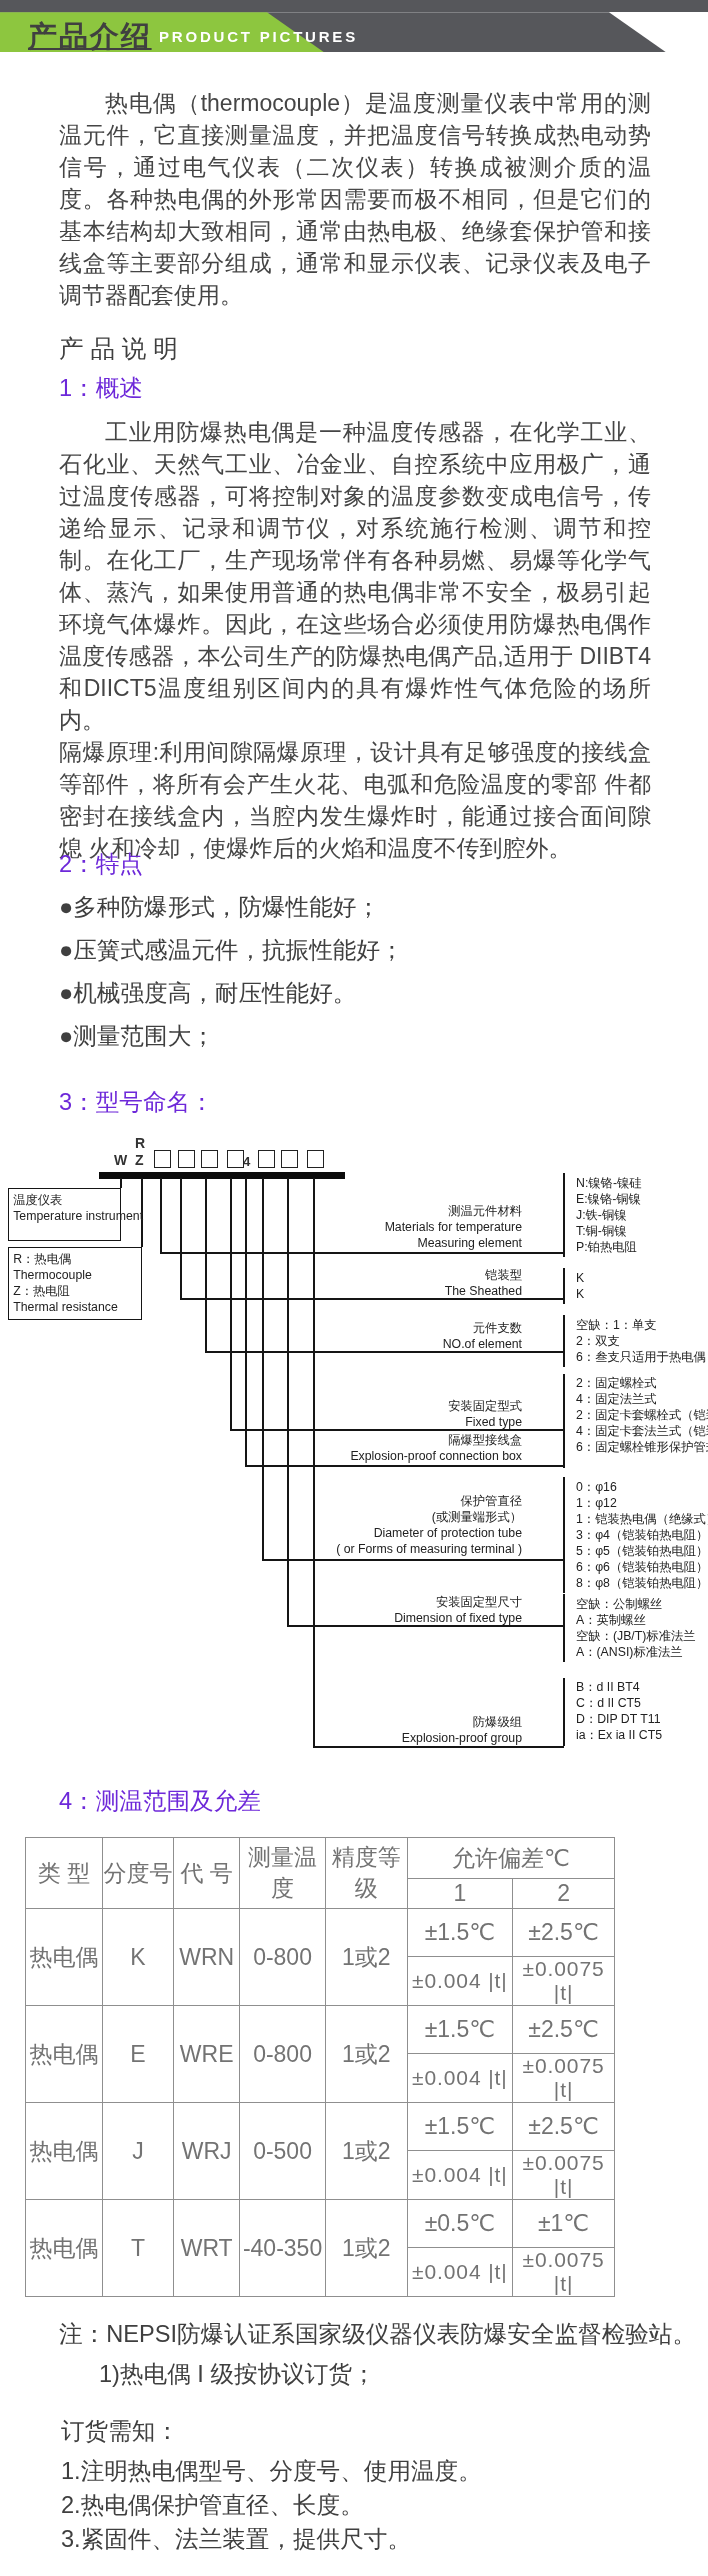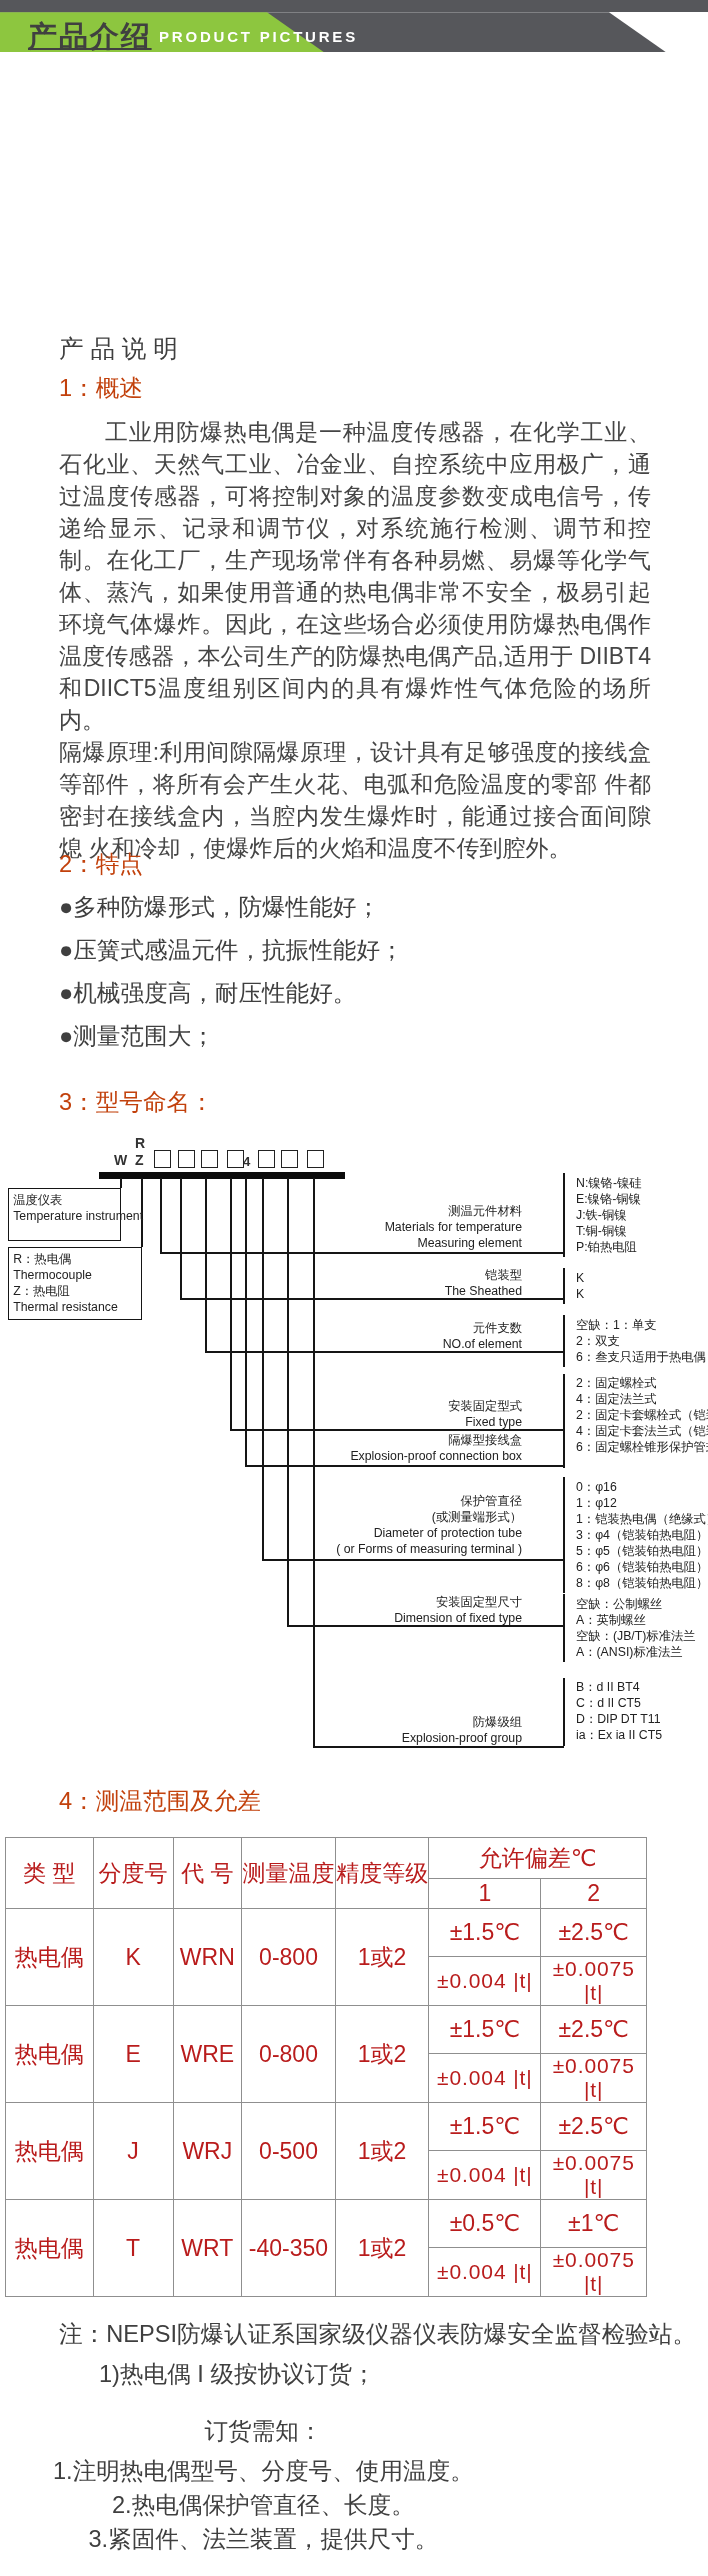--- a/index.html
+++ b/index.html
@@ -11,58 +11,59 @@
              clip-path:polygon(0 0,609px 0,666px 100%,0 100%);}
   .band-green{position:absolute;left:0;top:12.3px;width:326px;height:40px;background:#8dc63f;
               clip-path:polygon(0 0,267px 0,324px 100%,0 100%);}
   .banner-title{position:absolute;left:28px;top:17px;font-size:29px;font-weight:bold;color:#404040;letter-spacing:1.9px;text-decoration:underline;}
   .banner-sub{position:absolute;left:159px;top:28px;font-size:15px;font-weight:bold;color:#ffffff;letter-spacing:2.8px;}
   
   .body-text{font-size:23px;line-height:32px;text-align:justify;color:#454545;}
   .indent{text-indent:2em;}
   .abs{position:absolute;}
   .h1{font-size:24.6px;color:#3f3f3f;}
-  .h2{font-size:23.6px;color:#c2410c;}
+  .h2{font-size:23.6px;color:#6d28d9;}
   .feature-line{font-size:23.6px;line-height:43px;color:#3f3f3f;}
   
   #diagram{position:absolute;left:0;top:1128px;width:708px;height:661px;font-size:12.3px;color:#222;}
   .vline,.hline,.tick{position:absolute;background:#151515;}
   .vline{width:1.9px;}
   .hline{height:1.9px;}
   .tick{width:1.9px;}
   .dbar{position:absolute;left:99px;top:44px;width:246px;height:6.6px;background:#0b0b0b;}
   .dbox{position:absolute;top:22px;width:15px;height:16px;border:1.9px solid #222;background:#fff;}
   .code-ch{position:absolute;font-size:14px;font-weight:bold;color:#333;}
   .lrect{position:absolute;border:1.9px solid #151515;}
   .llabel{position:absolute;left:13.2px;line-height:16px;color:#222;}
   .rlabel{position:absolute;right:186px;width:283px;text-align:right;line-height:16px;color:#222;}
   .rvalues{position:absolute;left:576px;width:130px;line-height:16px;color:#222;white-space:nowrap;}
   
-  #range-table{position:absolute;left:5px;top:1837px;width:642px;border-collapse:collapse;
-               font-size:23px;color:#b91c1c;text-align:center;border:1.9px solid #7e7e7e;}
+  #range-table{position:absolute;left:25px;top:1837px;width:590px;border-collapse:collapse;
+               font-size:23px;color:#737373;text-align:center;border:1.9px solid #7e7e7e;}
   #range-table th,#range-table td{border:0.9px solid #8f8f8f;font-weight:normal;padding:0;}
   #range-table th{height:40px;font-size:23px;}
   #range-table .subhdr th{height:29px;}
   #range-table td{height:47px;}
   #range-table .tolsmall{font-size:21px;letter-spacing:0.9px;}
   
   .note-line{font-size:23.6px;color:#3f3f3f;line-height:38px;}
   .order-line{font-size:23.6px;color:#3f3f3f;line-height:34px;}
 </style>
 </head>
 <body>
 
 <div id="page">
 
   <div class="top-strip"></div>
   <div class="band-dark"></div>
   <div class="band-green"></div>
   <div class="banner-title">产品介绍</div>
   <div class="banner-sub">PRODUCT  PICTURES</div>
 
+  <div class="abs body-text indent" style="left:59px;top:87px;width:592px;">热电偶（thermocouple）是温度测量仪表中常用的测温元件，它直接测量温度，并把温度信号转换成热电动势信号，通过电气仪表（二次仪表）转换成被测介质的温度。各种热电偶的外形常因需要而极不相同，但是它们的基本结构却大致相同，通常由热电极、绝缘套保护管和接线盒等主要部分组成，通常和显示仪表、记录仪表及电子调节器配套使用。</div>
 
   <div class="abs h1" style="left:59px;top:332px;">产 品 说 明</div>
   <div class="abs h2" style="left:59px;top:372px;">1：概述</div>
   <div class="abs" style="left:59px;top:416px;width:592px;">
     <p class="body-text indent" style="margin:0;">工业用防爆热电偶是一种温度传感器，在化学工业、石化业、天然气工业、冶金业、自控系统中应用极广，通过温度传感器，可将控制对象的温度参数变成电信号，传递给显示、记录和调节仪，对系统施行检测、调节和控制。在化工厂，生产现场常伴有各种易燃、易爆等化学气体、蒸汽，如果使用普通的热电偶非常不安全，极易引起环境气体爆炸。因此，在这些场合必须使用防爆热电偶作温度传感器，本公司生产的防爆热电偶产品,适用于 DIIBT4和DIICT5温度组别区间内的具有爆炸性气体危险的场所内。</p>
     <p class="body-text" style="margin:0;">隔爆原理:利用间隙隔爆原理，设计具有足够强度的接线盒等部件，将所有会产生火花、电弧和危险温度的零部 件都密封在接线盒内，当腔内发生爆炸时，能通过接合面间隙熄 火和冷却，使爆炸后的火焰和温度不传到腔外。</p>
   </div>
 
   <div class="abs h2" style="left:59px;top:848px;">2：特点</div>
   <div class="abs" style="left:59px;top:886px;">
@@ -275,21 +276,21 @@
         <tr>
           <td class="tolsmall">±0.004 |t|</td>
           <td class="tolsmall">±0.0075 |t|</td>
         </tr>
       </tbody>
   </table>
 
   <div class="abs note-line" style="left:59px;top:2315px;">注：NEPSI防爆认证系国家级仪器仪表防爆安全监督检验站。</div>
   <div class="abs note-line" style="left:99px;top:2355px;">1)热电偶 I 级按协议订货；</div>
 
-  <div class="abs" style="left:53px;top:2414px;text-align:center;">
+  <div class="abs" style="left:61px;top:2414px;">
     <div class="order-line" style="margin-bottom:5.7px;">订货需知：</div>
     <div>
         <div class="order-line">1.注明热电偶型号、分度号、使用温度。</div>
         <div class="order-line">2.热电偶保护管直径、长度。</div>
         <div class="order-line">3.紧固件、法兰装置，提供尺寸。</div>
       </div>
   </div>
 
 </div>
 

